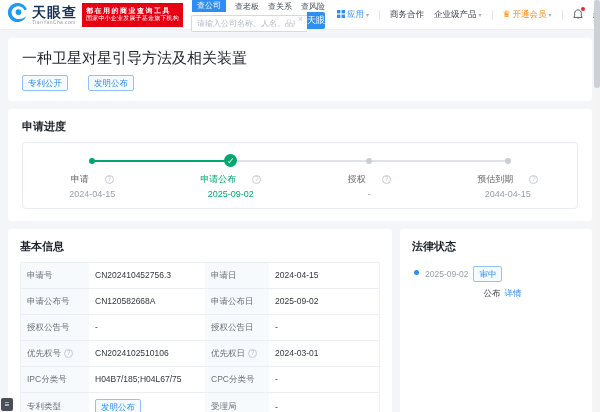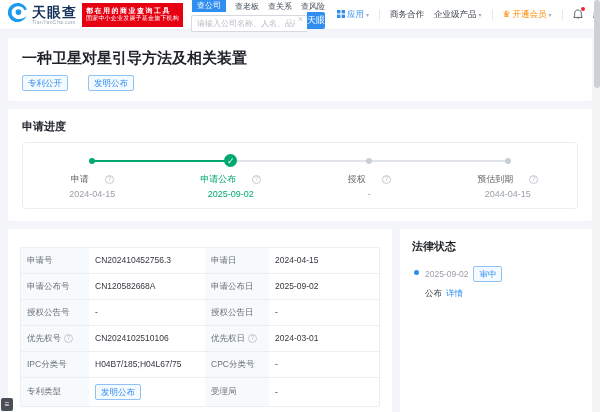--- a/index.html
+++ b/index.html
@@ -37,21 +37,21 @@
   .nav-apps { color:#2f8ef0; }
   .nav-vip { color:#ff8a00; }
   .crown { font-size:9px; color:#ff8a00; line-height:1; }
   .caret { font-size:6px; color:#a7adb5; }
   .bell-wrap { position:relative; display:flex; cursor:pointer; }
   .bell-dot { position:absolute; top:-2px; right:-2px; width:4px; height:4px; background:#f5222d; border-radius:50%; }
   
   .content { padding:8px 8px 0; }
   .card { background:#fff; border-radius:3px; }
   .title-card { padding:11px 14px 10px; }
-  .patent-title { font-size:15px; font-weight:bold; color:#1f2329; }
+  .patent-title { font-size:15px; font-weight:normal; color:#1f2329; }
   .tag-row { margin-top:7px; display:flex; gap:20px; }
   .tag { display:inline-block; border:1px solid #8fc3f7; color:#2f8ef0; background:#f5faff;
     font-size:8.5px; line-height:14px; padding:0 5px; border-radius:2px; }
   .section-title { font-size:11px; font-weight:bold; color:#1f2329; }
   .progress-card { margin-top:8px; padding:10px 14px 12px; }
   .timeline-box { border:1px solid #e9edf2; border-radius:4px; margin-top:8px; padding:11px 0 9px; }
   .steps { display:flex; }
   .step { flex:1; display:flex; flex-direction:column; align-items:center; position:relative; }
   .node-area { height:13px; width:100%; display:flex; align-items:center; justify-content:center; position:relative; }
   .seg { position:absolute; top:6px; right:50%; width:100%; height:1.5px; background:#dfe3e8; }
@@ -73,21 +73,21 @@
   .irow { display:grid; grid-template-columns:68px 116px 64px 1fr; border-top:1px solid #ebeef3; }
   .irow:first-child { border-top:none; }
   .cell { padding:6px 6px; font-size:8.5px; display:flex; align-items:center; gap:3px; min-height:25px; }
   .lbl { background:#f7fafd; color:#6b7178; }
   .val { color:#33373d; word-break:break-all; line-height:1.5; }
   .link { color:#2f8ef0; text-decoration:none; cursor:pointer; }
   
   .legal-item { margin-top:12px; padding-left:13px; position:relative; font-size:8.5px; }
   .legal-dot { position:absolute; left:2px; top:4px; width:5px; height:5px; border-radius:50%; background:#2f8ef0; }
   .legal-line1 { display:flex; align-items:center; gap:5px; color:#9aa0a8; }
-  .legal-line2 { margin-top:6px; color:#33373d; display:flex; gap:4px; }
+  .legal-line2 { margin-top:6px; color:#33373d; display:flex; gap:4px;justify-content:center; }
   
   .scrollbar { position:absolute; right:0; top:0; width:6px; height:412px; background:#f4f4f5; }
   .scroll-thumb { width:6px; height:88px; background:#cdd1d6; border-radius:3px; }
   .float-widget { position:absolute; left:1px; bottom:1px; width:12px; height:13px;
     background:#4a4f57; color:#fff; border-radius:2px; font-size:8px;
     display:flex; align-items:center; justify-content:center; cursor:pointer; }
 </style>
 </head>
 <body>
 
@@ -223,20 +223,21 @@
           </div>
           <div class="step-date">2044-04-15</div>
         </div>
       </div>
     </div>
   </div>
 
   <div class="columns">
 
     <div class="card left-card">
+      <div class="section-title">基本信息</div>
       <div class="info-table">
 
         <div class="irow">
           <div class="cell lbl">申请号</div>
           <div class="cell val">CN202410452756.3</div>
           <div class="cell lbl">申请日</div>
           <div class="cell val">2024-04-15</div>
         </div>
 
         <div class="irow">

